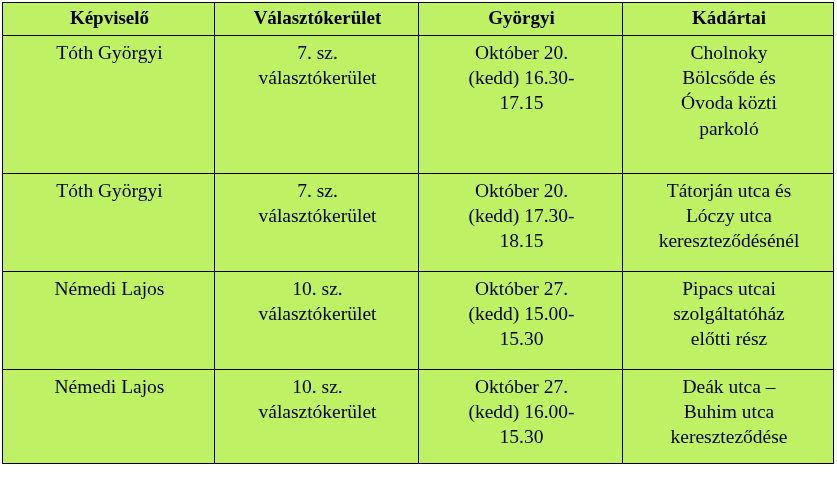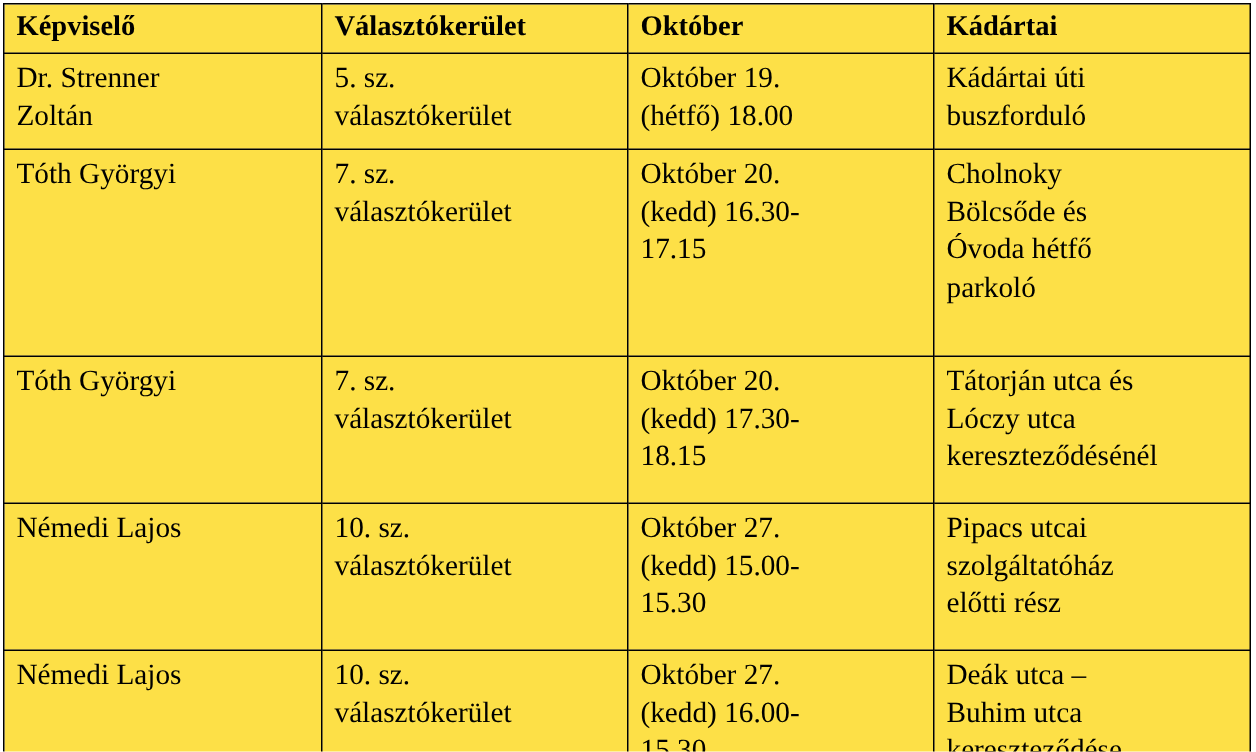--- a/index.html
+++ b/index.html
@@ -32,22 +32,22 @@
   table.schedule col.c2 { width: 204px; }
   table.schedule col.c3 { width: 211px; }
 
   table.schedule th,
   table.schedule td {
     border: 1px solid #000000;
     vertical-align: top;
     padding: 4px 6px 5px 8px;
     font-size: 19.5px;
     line-height: 1.30;
-    text-align: left;
-    background: #fde047;
+    text-align: center;
+    background: #bef264;
   }
   table.schedule thead th {
     font-weight: bold;
     font-size: 19px;
     padding-top: 3px;
     padding-bottom: 4px;
     white-space: nowrap;
   }
   table.schedule tbody td {
     font-weight: normal;
@@ -76,63 +76,45 @@
     </colgroup>
     <thead>
       <tr>
         <th>
           <span class="cell-text">Képviselő</span>
         </th>
         <th>
           <span class="cell-text">Választókerület</span>
         </th>
         <th>
-          <span class="cell-text">Október</span>
+          <span class="cell-text">Györgyi</span>
         </th>
         <th>
           <span class="cell-text">Kádártai</span>
         </th>
       </tr>
     </thead>
     <tbody>
-      <tr class="r0">
-        <td>
-          <span class="cell-text">Dr. Strenner
-Zoltán</span>
-        </td>
-        <td>
-          <span class="cell-text">5. sz.
-választókerület</span>
-        </td>
-        <td>
-          <span class="cell-text">Október 19.
-(hétfő) 18.00</span>
-        </td>
-        <td>
-          <span class="cell-text">Kádártai úti
-buszforduló</span>
-        </td>
-      </tr>
       <tr class="r1">
         <td>
           <span class="cell-text">Tóth Györgyi</span>
         </td>
         <td>
           <span class="cell-text">7. sz.
 választókerület</span>
         </td>
         <td>
           <span class="cell-text">Október 20.
 (kedd) 16.30-
 17.15</span>
         </td>
         <td>
           <span class="cell-text">Cholnoky
 Bölcsőde és
-Óvoda hétfő
+Óvoda közti
 parkoló</span>
         </td>
       </tr>
       <tr class="r2">
         <td>
           <span class="cell-text">Tóth Györgyi</span>
         </td>
         <td>
           <span class="cell-text">7. sz.
 választókerület</span>

